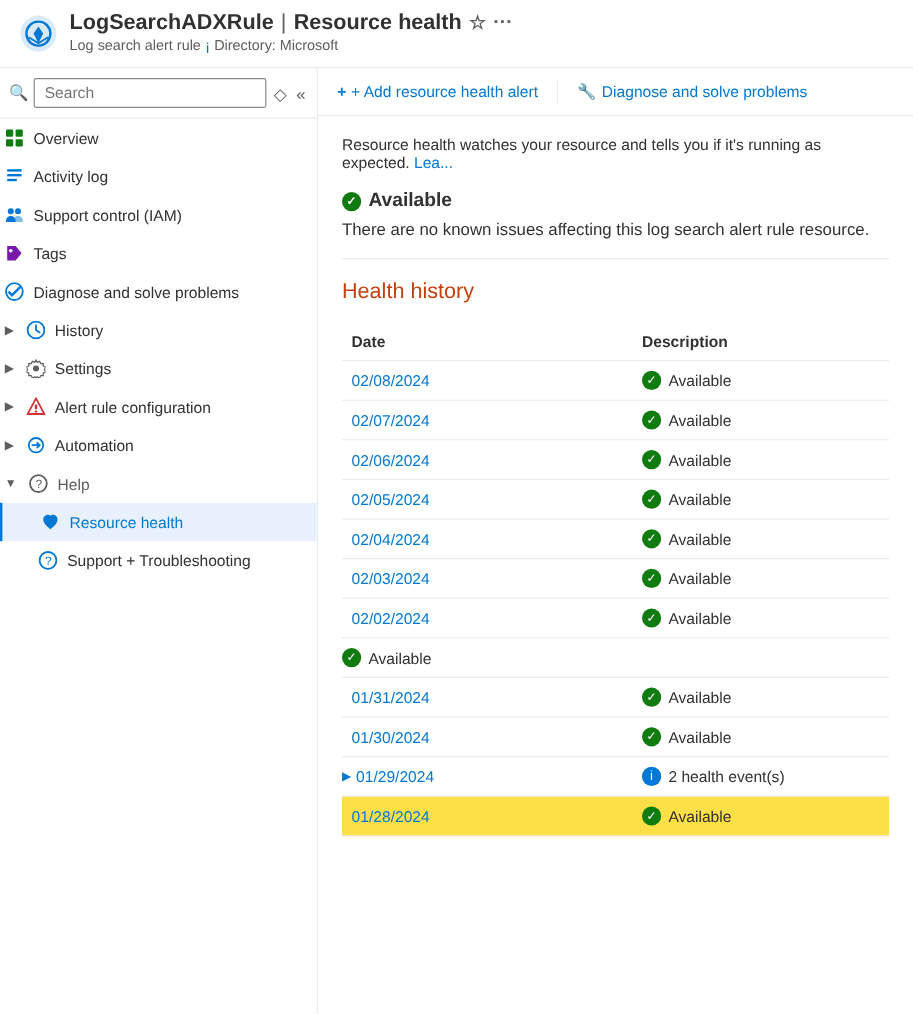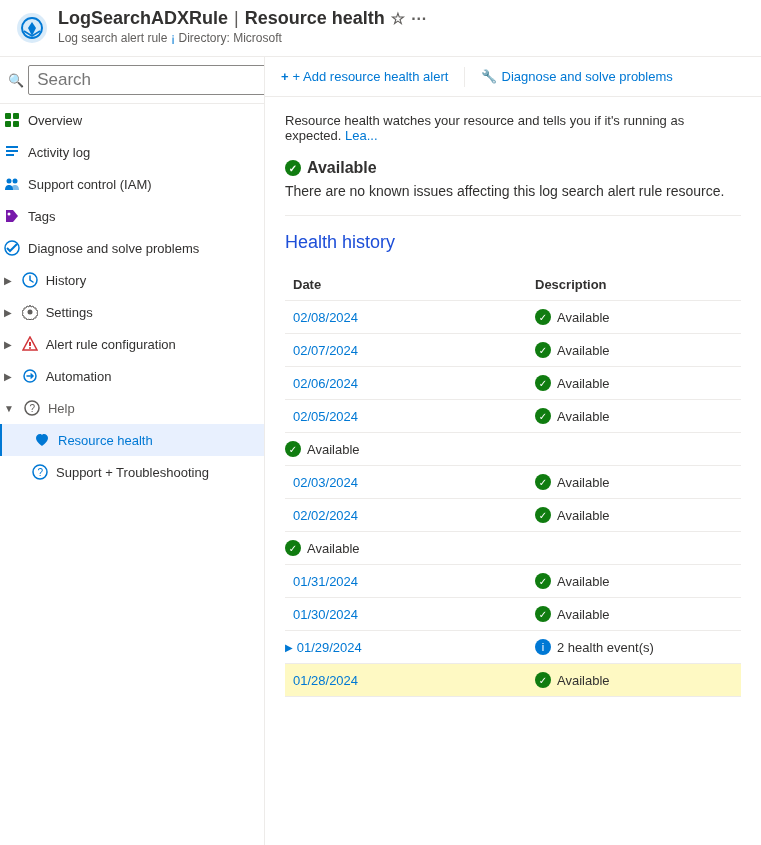--- a/index.html
+++ b/index.html
@@ -14,21 +14,21 @@
     .header-subtitle { font-size: 12px; color: #605e5c; display: flex; align-items: flex-start; gap: 4px; margin-top: 2px; }
     .star-icon { color: #605e5c; cursor: pointer; font-size: 16px; }
     .more-icon { color: #605e5c; cursor: pointer; font-size: 16px; }
 
     
     .layout { display: flex; flex: 1; overflow: hidden; }
 
     
     .sidebar { width: 265px; border-right: 1px solid #edebe9; overflow-y: auto; flex-shrink: 0; background: #fff; }
     .search-bar { display: flex; align-items: center; padding: 8px 8px; border-bottom: 1px solid #edebe9; gap: 4px; }
-    .search-input { flex: 1; border: 1px solid #8a8886; border-radius: 2px; padding: 4px 8px; font-size: 17px; outline: none; }
+    .search-input { flex: 1; border: 1px solid #8a8886; border-radius: 2px; padding: 4px 8px; font-size: 13px; outline: none; }
     .search-icons { display: flex; gap: 4px; }
     .search-icon-btn { background: none; border: none; cursor: pointer; color: #605e5c; font-size: 14px; padding: 2px; }
 
     .nav-item { display: flex; align-items: center; padding: 8px 4px; cursor: pointer; gap: 8px; color: #323130; font-size: 13px; }
     .nav-item.active { background: #e8f0fe; border-left: 2px solid #0078d4; color: #0078d4; }
     .nav-item .nav-icon { width: 16px; height: 16px; display: flex; align-items: center; justify-content: center; flex-shrink: 0; }
     .nav-item .chevron { font-size: 10px; color: #605e5c; margin-right: 2px; }
 
     
     .main { flex: 1; overflow-y: auto; display: flex; flex-direction: column; }
@@ -40,24 +40,24 @@
 
     
     .content { padding: 16px 20px; flex: 1; }
     .info-text { color: #323130; font-size: 13px; margin-bottom: 16px; }
     .info-text a { color: #0078d4; text-decoration: none; }
     .status-available { display: flex; align-items: center; gap: 6px; font-size: 16px; font-weight: 600; color: #323130; margin-bottom: 6px; }
     .status-desc { color: #323130; font-size: 14px; margin-bottom: 16px; }
     .divider { border: none; border-top: 1px solid #edebe9; margin: 16px 0; }
 
     
-    .health-history-title { font-size: 18px; font-weight: 300; color: #1d4ed8; margin-bottom: 16px; }
+    .health-history-title { font-size: 18px; font-weight: 300; color: #c2410c; margin-bottom: 16px; }
     .table-header { display: grid; grid-template-columns: 250px 1fr; padding: 8px 0; border-bottom: 1px solid #edebe9; font-weight: 600; color: #323130; font-size: 13px; }
     .table-row { display: grid; grid-template-columns: 250px 1fr; padding: 8px 0; border-bottom: 1px solid #edebe9; align-items: center; font-size: 13px; }
-    .table-row.highlighted { background: #fef9c3; }
+    .table-row.highlighted { background: #fde047; }
     .date-cell { color: #0078d4; padding-left: 8px; }
     .date-cell-expandable { display: flex; align-items: center; gap: 4px; color: #0078d4; padding-left: 0; }
     .desc-cell { display: flex; align-items: center; gap: 6px; }
     .available-text { color: #323130; }
     .health-event-text { color: #323130; }
 
     .green-dot { display: inline-flex; align-items: center; justify-content: center; width: 16px; height: 16px; background: #107c10; border-radius: 50%; color: white; font-size: 10px; flex-shrink: 0; }
     .blue-dot { display: inline-flex; align-items: center; justify-content: center; width: 16px; height: 16px; background: #0078d4; border-radius: 50%; color: white; font-size: 10px; flex-shrink: 0; }
   </style>
 </head>
@@ -290,20 +290,21 @@
       </div>
           </div>
           <div class="table-row">
             <div class="date-cell">02/05/2024</div>
             <div class="desc-cell">
         <span class="green-dot">✓</span>
         <span class="available-text">Available</span>
       </div>
           </div>
           <div class="table-row">
+            <div class="date-cell">02/04/2024</div>
             <div class="desc-cell">
         <span class="green-dot">✓</span>
         <span class="available-text">Available</span>
       </div>
           </div>
           <div class="table-row">
             <div class="date-cell">02/03/2024</div>
             <div class="desc-cell">
         <span class="green-dot">✓</span>
         <span class="available-text">Available</span>

